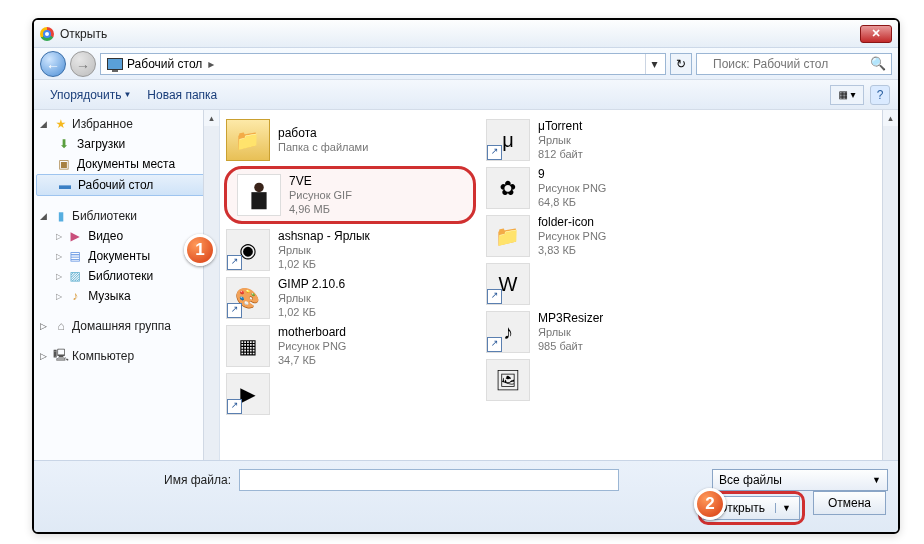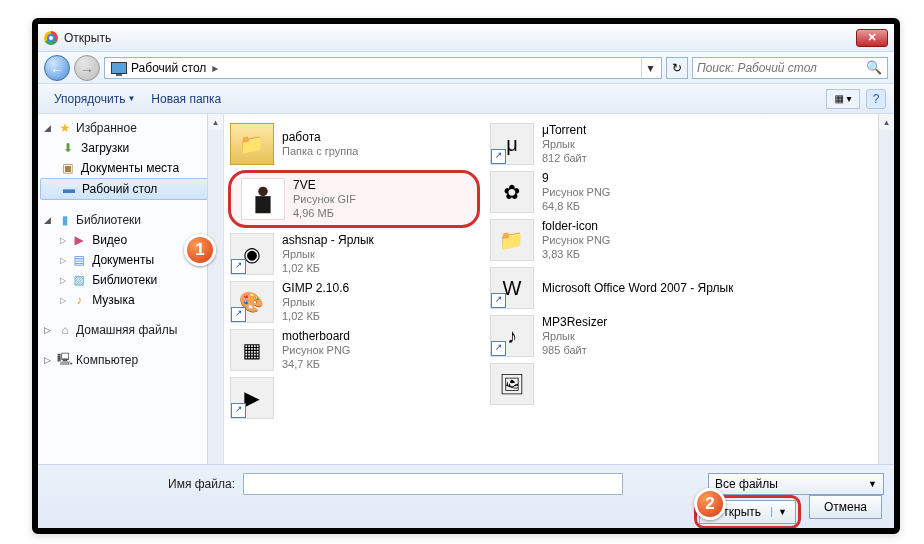--- a/index.html
+++ b/index.html
@@ -1,35 +1,35 @@
 <!DOCTYPE html>
 <html><head>
 <meta charset="utf-8">
 <style>
 * { box-sizing: border-box; margin: 0; padding: 0; font-family: "Segoe UI", Tahoma, sans-serif; }
 body { background: #fff; width: 924px; height: 544px; overflow: hidden; }
 .outer { border: 4px solid #fff; width: 924px; height: 544px; position: relative; }
-.window { position: absolute; left: 28px; top: 14px; width: 868px; height: 516px; background: #fff; border: 6px solid #000000; border-radius: 6px; box-shadow: 0 2px 8px rgba(0,0,0,.15); overflow: hidden; }
+.window { position: absolute; left: 28px; top: 14px; width: 868px; height: 516px; background: #fff; border: 2px solid #000000; border-radius: 6px; box-shadow: 0 2px 8px rgba(0,0,0,.15); overflow: hidden; }
 .titlebar { height: 28px; background: linear-gradient(#fdfefe,#e6eef7); display: flex; align-items: center; padding: 0 6px; border-bottom: 1px solid #ccd8e8; }
 .titlebar .chrome-icon { width: 14px; height: 14px; border-radius: 50%; background: conic-gradient(#ea4335 0 33%, #34a853 33% 66%, #fbbc05 66% 100%); margin-right: 6px; position: relative; }
 .titlebar .chrome-icon::after { content:""; position:absolute; inset:3px; background:#fff; border-radius:50%; border:2px solid #4285f4; }
 .titlebar .title { font-size: 12px; color: #222; flex: 1; }
 .close-btn { width: 32px; height: 18px; background: linear-gradient(#e89a9a,#c22a2a); border: 1px solid #8a1515; border-radius: 3px; display: flex; align-items: center; justify-content: center; color:#fff; font-size:11px; font-weight:bold; cursor:pointer; }
 
 .navbar { height: 32px; background: linear-gradient(#f7fbff,#e8f0fa); display: flex; align-items: center; padding: 3px 6px; gap: 4px; border-bottom: 1px solid #d3dce8; }
 .nav-back, .nav-fwd { width: 26px; height: 26px; border-radius: 50%; background: radial-gradient(circle at 35% 30%, #cfe6ff, #4d8fd6); border: 1px solid #3a6ea8; display:flex; align-items:center; justify-content:center; color:#fff; font-size:14px; cursor:pointer; }
 .nav-fwd { background: radial-gradient(circle at 35% 30%, #e6e6e6, #bcbcbc); border-color:#999; color:#777; }
 .addr-bar { flex: 1; height: 22px; background: #fff; border: 1px solid #9bb6d4; display:flex; align-items:center; padding:0 2px; font-size:12px; }
 .addr-bar .monitor-icon { width:16px; height:12px; background:#5aa0d8; border:1px solid #333; margin:0 4px; position:relative; }
 .addr-bar .monitor-icon::after{content:"";position:absolute;bottom:-3px;left:4px;width:6px;height:2px;background:#666;}
 .addr-bar .chev { padding: 0 6px; color:#555; }
 .addr-drop { width:18px; text-align:center; color:#333; border-left:1px solid #cbd5e3; height:100%; line-height:20px; cursor:pointer;}
 .refresh { width:22px; height:22px; border:1px solid #9bb6d4; background:#eef4fb; display:flex;align-items:center;justify-content:center; font-size:12px; cursor:pointer;}
 .search-box { width: 196px; height:22px; border:1px solid #9bb6d4; background:#fff; display:flex; align-items:center; padding:0 4px; }
-.search-box input { border:none; outline:none; flex:1; font-size:12px; font-style:italic; color:#888; background:transparent;}
+.search-box input { border:none; outline:none; flex:1; font-size:12px; color:#888; background:transparent;margin-left:12px;}
 .search-box .mag { color:#4477bb; font-size:13px;}
 
 .toolbar { height:30px; background: linear-gradient(#f4f8fd,#e3ecf7); border-bottom:1px solid #d3dce8; display:flex; align-items:center; padding:0 8px; font-size:12px; }
 .tool-btn { padding: 4px 8px; color:#1a3e7a; cursor:pointer; display:flex; align-items:center; gap:2px;}
 .tool-spacer { flex:1; }
 .view-btn { width:34px; height:20px; border:1px solid #b5c6dc; background:#eef4fb; margin-left:4px; display:flex;align-items:center;justify-content:center; font-size:10px; cursor:pointer;}
 .help-btn { width:20px; height:20px; border:1px solid #b5c6dc; border-radius:3px; background:#daeaff; color:#2a5fa0; display:flex;align-items:center;justify-content:center; margin-left:6px; font-size:12px; cursor:pointer;}
 
 .body { display:flex; height: 350px; }
 .sidebar { width: 186px; background:#fafcff; border-right:1px solid #d9e2ee; padding:4px 0; overflow:hidden; font-size:12px;}
@@ -162,21 +162,21 @@
         <div class="tree-item">
               <span class="arrow" style="font-size:8px;color:#888;">▷</span>
               <span class="icon mus">♪</span>
               <span>Музыка</span>
             </div>
       </div>
       <div class="tree-section">
         <div class="tree-hdr">
               <span class="arrow">▷</span>
               <span class="icon home">⌂</span>
-              <span>Домашняя файлы</span>
+              <span>Домашняя группа</span>
             </div>
       </div>
       <div class="tree-section">
         <div class="tree-hdr">
               <span class="arrow">▷</span>
               <span class="icon comp">🖳</span>
               <span>Компьютер</span>
             </div>
       </div>
       <div class="sb-scroll">
@@ -185,21 +185,21 @@
           </div>
     </div>
 
     <div class="content">
       <div class="file-list" id="file-list">
             <div class="file-col">
               <div class="file-item">
                 <div class="file-icon folder">📁</div>
                 <div class="file-meta">
                   <span class="file-name">работа</span>
-                  <span class="file-type">Папка с группа</span>
+                  <span class="file-type">Папка с файлами</span>
                 </div>
               </div>
               <div class="file-item highlighted">
                 <div class="file-icon person">
                   <svg class="person" viewBox="0 0 40 40">
                     <rect width="40" height="40" fill="#fff"></rect>
                     <circle cx="20" cy="12" r="5" fill="#3a241a"></circle>
                     <rect x="12" y="17" width="16" height="18" fill="#1a1a1a"></rect>
                   </svg>
                 </div>
@@ -257,23 +257,20 @@
               <div class="file-item">
                 <div class="file-icon">📁</div>
                 <div class="file-meta">
                   <span class="file-name">folder-icon</span>
                   <span class="file-type">Рисунок PNG</span>
                   <span class="file-size">3,83 КБ</span>
                 </div>
               </div>
               <div class="file-item">
                 <div class="file-icon shortcut">W</div>
-                <div class="file-meta">
-                  <span class="file-name">Microsoft Office Word 2007 - Ярлык</span>
-                </div>
               </div>
               <div class="file-item">
                 <div class="file-icon shortcut">♪</div>
                 <div class="file-meta">
                   <span class="file-name">MP3Resizer</span>
                   <span class="file-type">Ярлык</span>
                   <span class="file-size">985 байт</span>
                 </div>
               </div>
               <div class="file-item">

